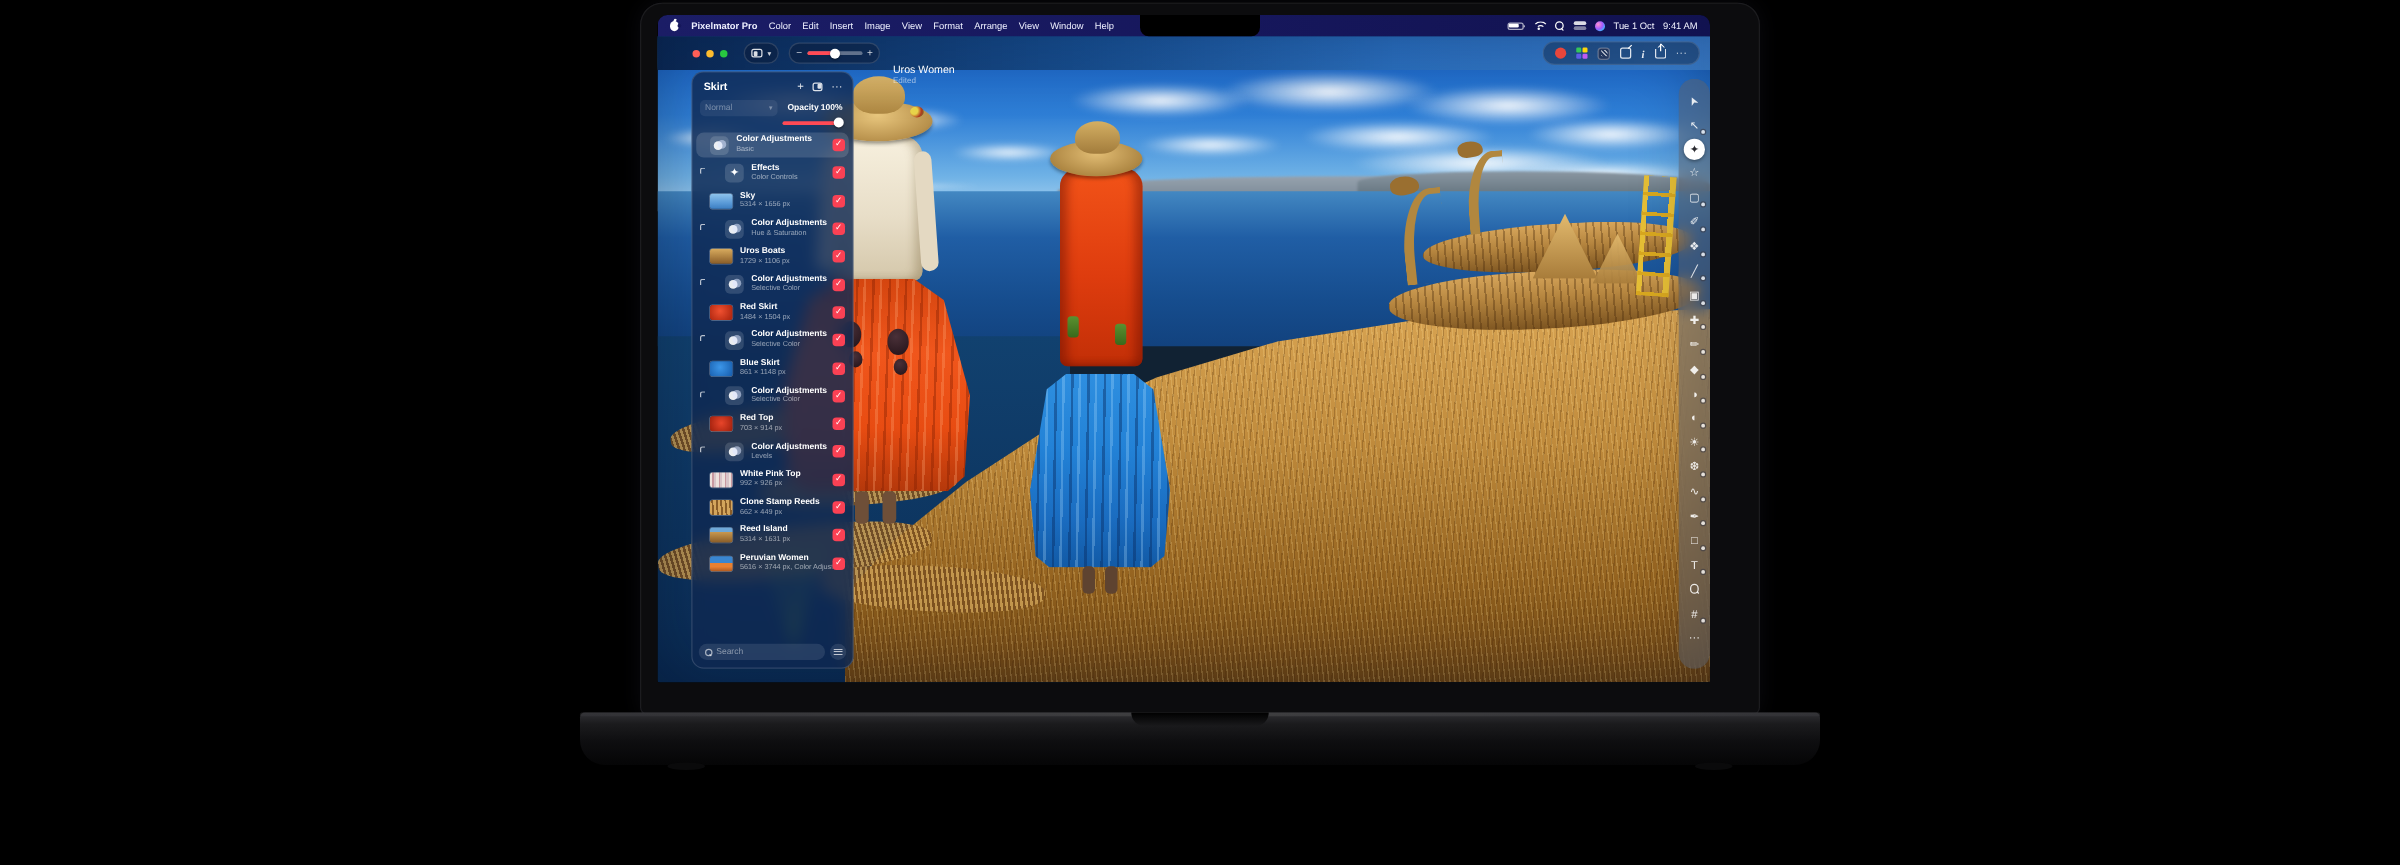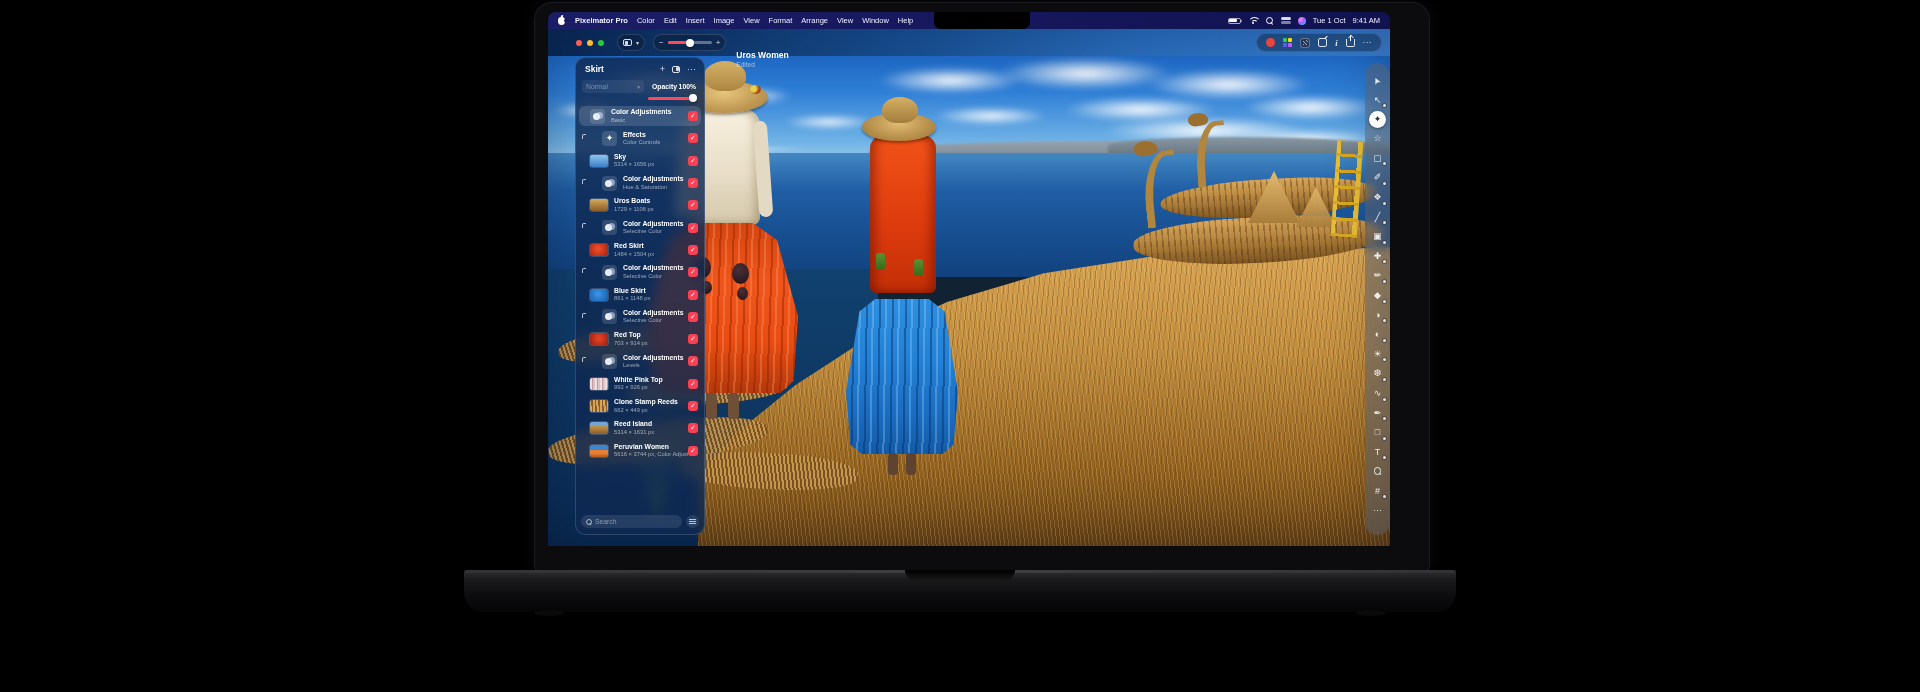--- a/index.html
+++ b/index.html
@@ -1,19 +1,19 @@
 <!DOCTYPE html>
 <html><head>
 <meta charset="utf-8">
 <style>
   html,body{margin:0;padding:0;background:#000;}
   *{box-sizing:border-box;font-family:"Liberation Sans",sans-serif;}
   .stage{position:relative;width:1920px;height:692px;background:#000;overflow:hidden;}
   
-  .lid{position:absolute;left:534px;top:2px;width:896px;height:570px;background:#0c0c0e;border-radius:18px 18px 6px 6px;box-shadow:inset 0 0 0 1px #1c1c1f, 0 0 18px rgba(40,40,60,.25);}
+  .lid{position:absolute;left:512px;top:2px;width:896px;height:570px;background:#0c0c0e;border-radius:18px 18px 6px 6px;box-shadow:inset 0 0 0 1px #1c1c1f, 0 0 18px rgba(40,40,60,.25);}
   .screen{position:absolute;left:14px;top:10px;width:842px;height:534px;background:#000;border-radius:8px 8px 2px 2px;overflow:hidden;}
   .base{position:absolute;left:464px;top:570px;width:992px;height:42px;background:linear-gradient(180deg,#303034 0%,#1b1b1d 22%,#0e0e10 55%,#050506 100%);border-radius:4px 4px 20px 20px;}
   .base-notch{position:absolute;left:441px;top:0;width:110px;height:11px;background:linear-gradient(180deg,#000,#1a1a1c);border-radius:0 0 12px 12px;}
   .base-edge{position:absolute;left:0;top:0;width:100%;height:3px;background:linear-gradient(90deg,#3a3a3e,#555,#3a3a3e);opacity:.45;border-radius:4px;}
   .foot{position:absolute;top:610px;width:30px;height:6px;background:#0a0a0b;border-radius:50%;}
   .foot-l{left:534px;} .foot-r{left:1356px;}
   
   .menubar{position:absolute;left:0;top:0;width:842px;height:17px;background:linear-gradient(90deg,#1b1d66,#16175c 55%,#111250);display:flex;align-items:center;justify-content:space-between;padding:0 10px;z-index:30;}
   .menu-left{display:flex;align-items:center;gap:9px;}
   .mi{font-size:7.5px;color:#eef0ff;white-space:nowrap;}
@@ -45,21 +45,21 @@
   .pill{display:flex;align-items:center;background:rgba(10,25,50,.45);border:.5px solid rgba(255,255,255,.14);border-radius:9px;height:17px;padding:0 5px;margin-left:8px;}
   .sb-ico{position:relative;width:9px;height:7px;border:1px solid rgba(255,255,255,.85);border-radius:2px;}
   .sb-ico::before{content:"";position:absolute;left:.5px;top:.5px;width:3px;height:4.8px;background:rgba(255,255,255,.85);border-radius:1px;}
   .chev{font-size:6px;color:rgba(255,255,255,.8);margin-left:4px;}
   .zoomctl{gap:4px;}
   .zsign{font-size:8px;color:rgba(255,255,255,.8);line-height:1;}
   .ztrack{position:relative;width:44px;height:2.5px;border-radius:2px;background:rgba(255,255,255,.35);}
   .zfill{position:absolute;left:0;top:0;height:2.5px;width:45%;background:#ff4a55;border-radius:2px;}
   .zknob{position:absolute;left:42%;top:-2.6px;width:8px;height:8px;background:#fff;border-radius:50%;box-shadow:0 1px 2px rgba(0,0,0,.4);}
   .tblock{margin-left:10px;line-height:1.15;}
-  .ttl{font-size:8.5px;font-weight:bold;color:#fff;margin-top:35px;}
+  .ttl{font-size:8.5px;font-weight:normal;color:#fff;margin-top:35px;}
   .tsub{font-size:6.5px;color:rgba(255,255,255,.55);}
   .tb-right{margin-left:auto;display:flex;align-items:center;gap:8px;background:rgba(12,28,54,.42);border:.5px solid rgba(255,255,255,.12);border-radius:10px;height:19px;padding:0 9px;}
   .reddot{width:9px;height:9px;border-radius:50%;background:#e8463c;}
   .swatches{display:grid;grid-template-columns:4px 4px;grid-gap:1px;}
   .swatches i{width:4px;height:4px;border-radius:1px;}
   .sw1{background:#35c759;} .sw2{background:#ffd60a;} .sw3{background:#5e5ce6;} .sw4{background:#bf5af2;}
   .patbtn{width:10px;height:10px;border-radius:3px;background:#23365c;border:.5px solid rgba(255,255,255,.3);display:grid;place-items:center;}
   .patbtn i{width:5px;height:5px;background:repeating-linear-gradient(45deg,rgba(255,255,255,.6) 0 1px,transparent 1px 2.5px);}
   .expico{position:relative;width:9px;height:9px;border:1px solid rgba(255,255,255,.85);border-radius:2px;}
   .expico::after{content:"";position:absolute;right:-2px;top:-2px;width:4px;height:1.2px;background:#fff;transform:rotate(-45deg);}

